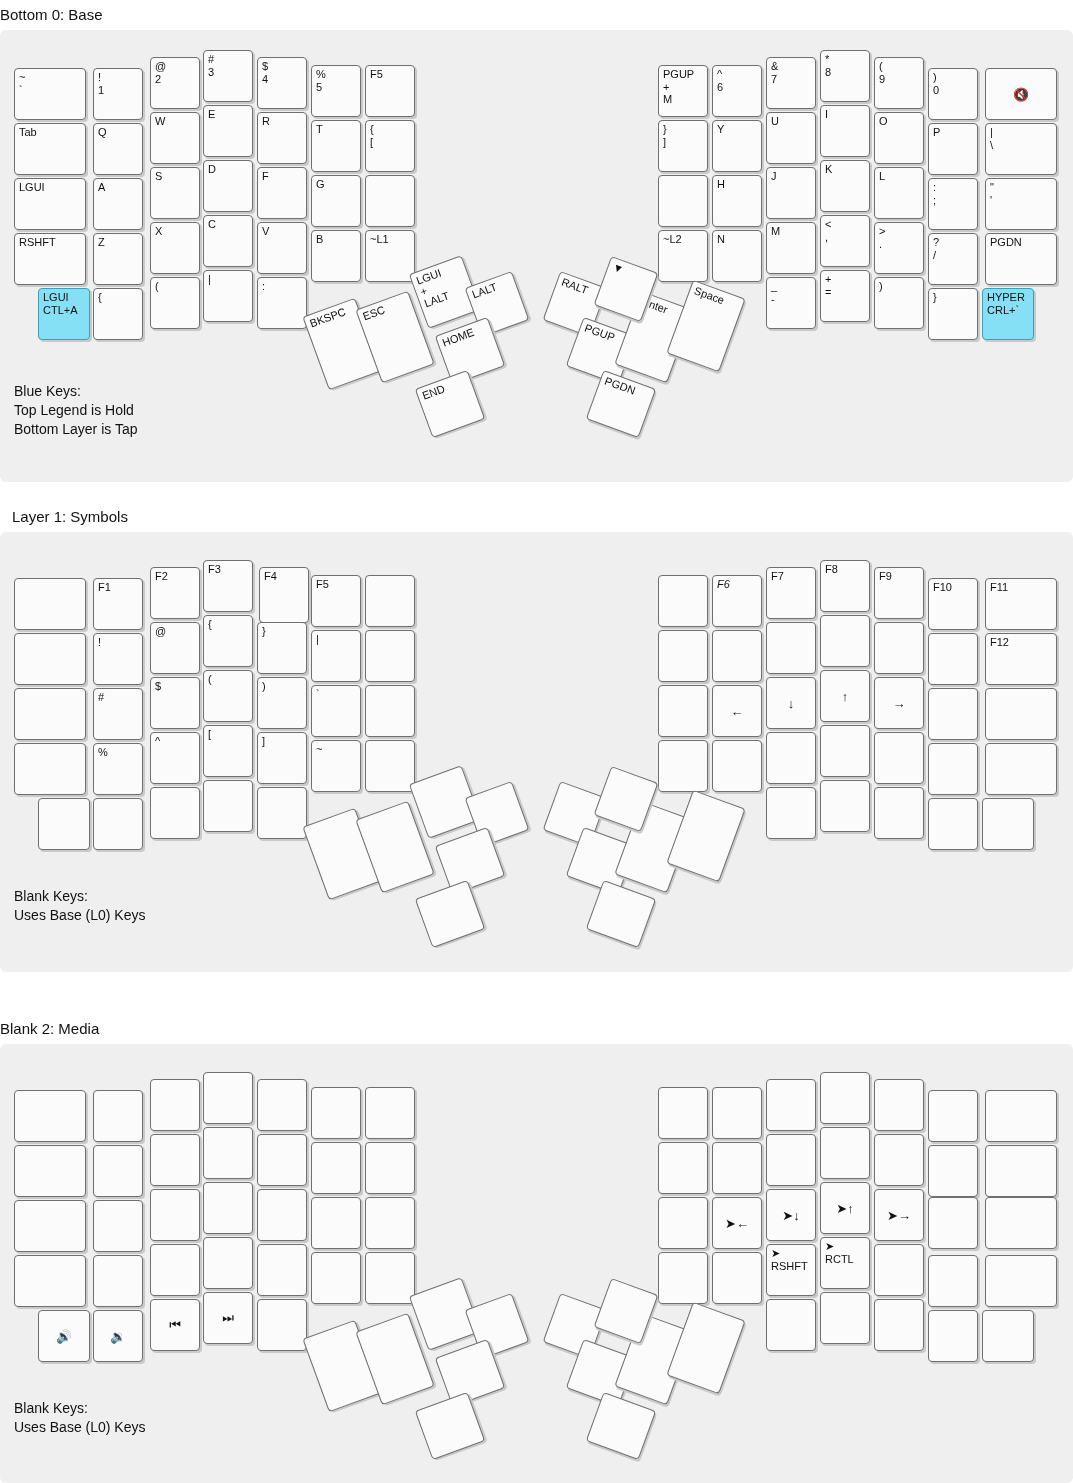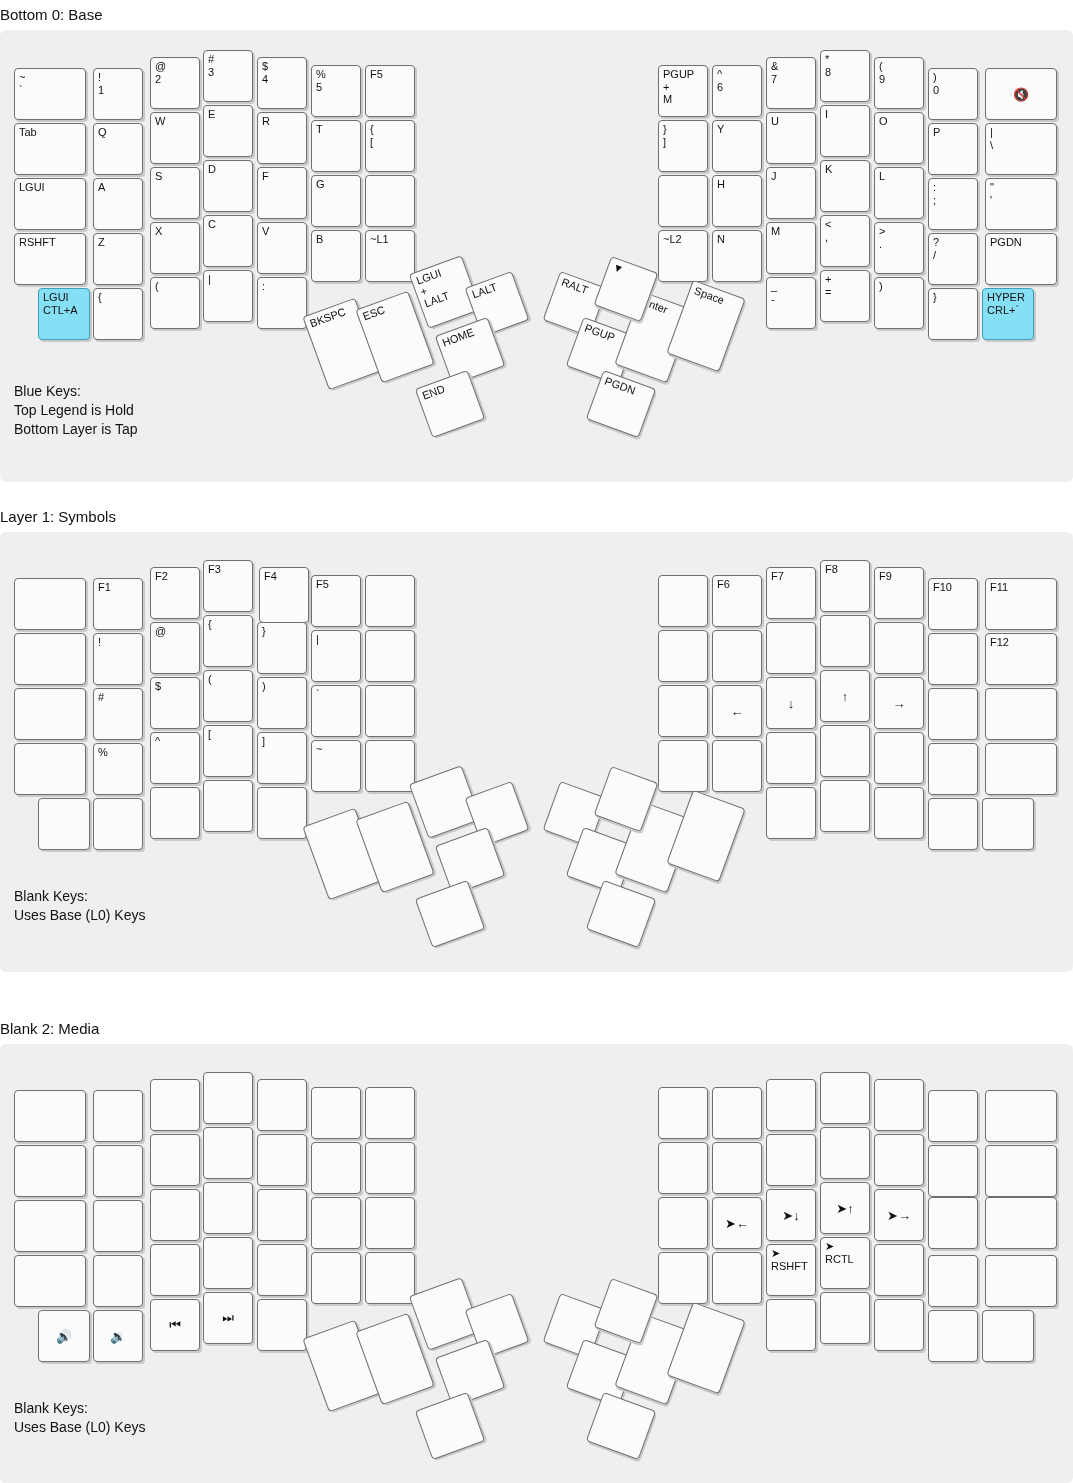--- a/index.html
+++ b/index.html
@@ -333,21 +333,21 @@
     <span class="lt">▼</span>
   </div>
 <div class="key rot" style="left:678px;top:287px;width:56px;height:78px;transform:rotate(20deg);">
     <span class="lt">Space</span>
   </div>
 
 <div class="note" style="left:14px;top:382px;">Blue Keys:
 Top Legend is Hold
 Bottom Layer is Tap</div>
 
-<div class="layer-title" style="left:0px;top:508px;">Layer 1: Symbols</div>
+<div class="layer-title" style="left:12px;top:508px;">Layer 1: Symbols</div>
 <div class="layer-panel" style="left:0px;top:532px;width:1073px;height:440px;"></div>
 
 <div class="key" style="left:14px;top:578px;width:72px;height:52px;">
     <span class="lt"></span>
   </div>
 <div class="key" style="left:93px;top:578px;width:50px;height:52px;">
     <span class="lt">F1</span>
   </div>
 <div class="key" style="left:150px;top:567px;width:50px;height:52px;">
     <span class="lt">F2</span>
@@ -433,21 +433,21 @@
 
 <div class="key" style="left:38px;top:798px;width:52px;height:52px;"></div>
 <div class="key" style="left:93px;top:798px;width:50px;height:52px;"></div>
 <div class="key" style="left:150px;top:787px;width:50px;height:52px;"></div>
 <div class="key" style="left:203px;top:780px;width:50px;height:52px;"></div>
 <div class="key" style="left:257px;top:787px;width:50px;height:52px;"></div>
 
 <div class="key" style="left:658px;top:575px;width:50px;height:52px;">
     <span class="lt"></span>
   </div>
-<div class="key" style="left:712px;top:575px;width:50px;height:52px;">
+<div class="key" style="left:712px;top:575px;width:50px;height:52px;font-style:italic;">
     <span class="lt">F6</span>
   </div>
 <div class="key" style="left:766px;top:567px;width:50px;height:52px;">
     <span class="lt">F7</span>
   </div>
 <div class="key" style="left:820px;top:560px;width:50px;height:52px;">
     <span class="lt">F8</span>
   </div>
 <div class="key" style="left:874px;top:567px;width:50px;height:52px;">
     <span class="lt">F9</span>

